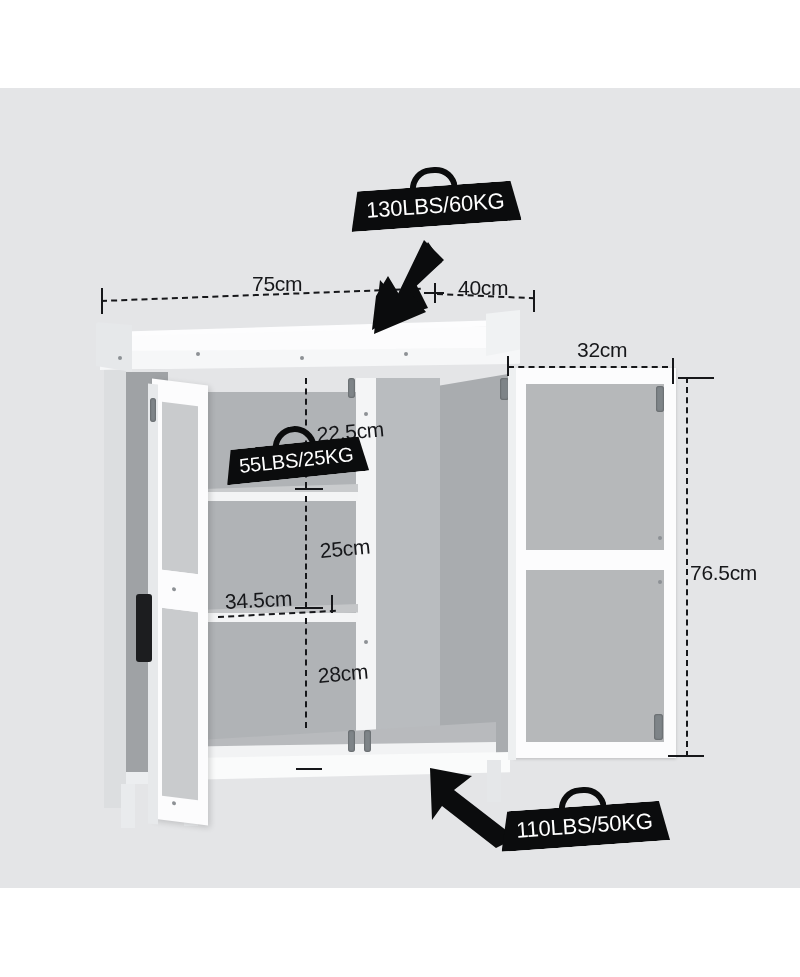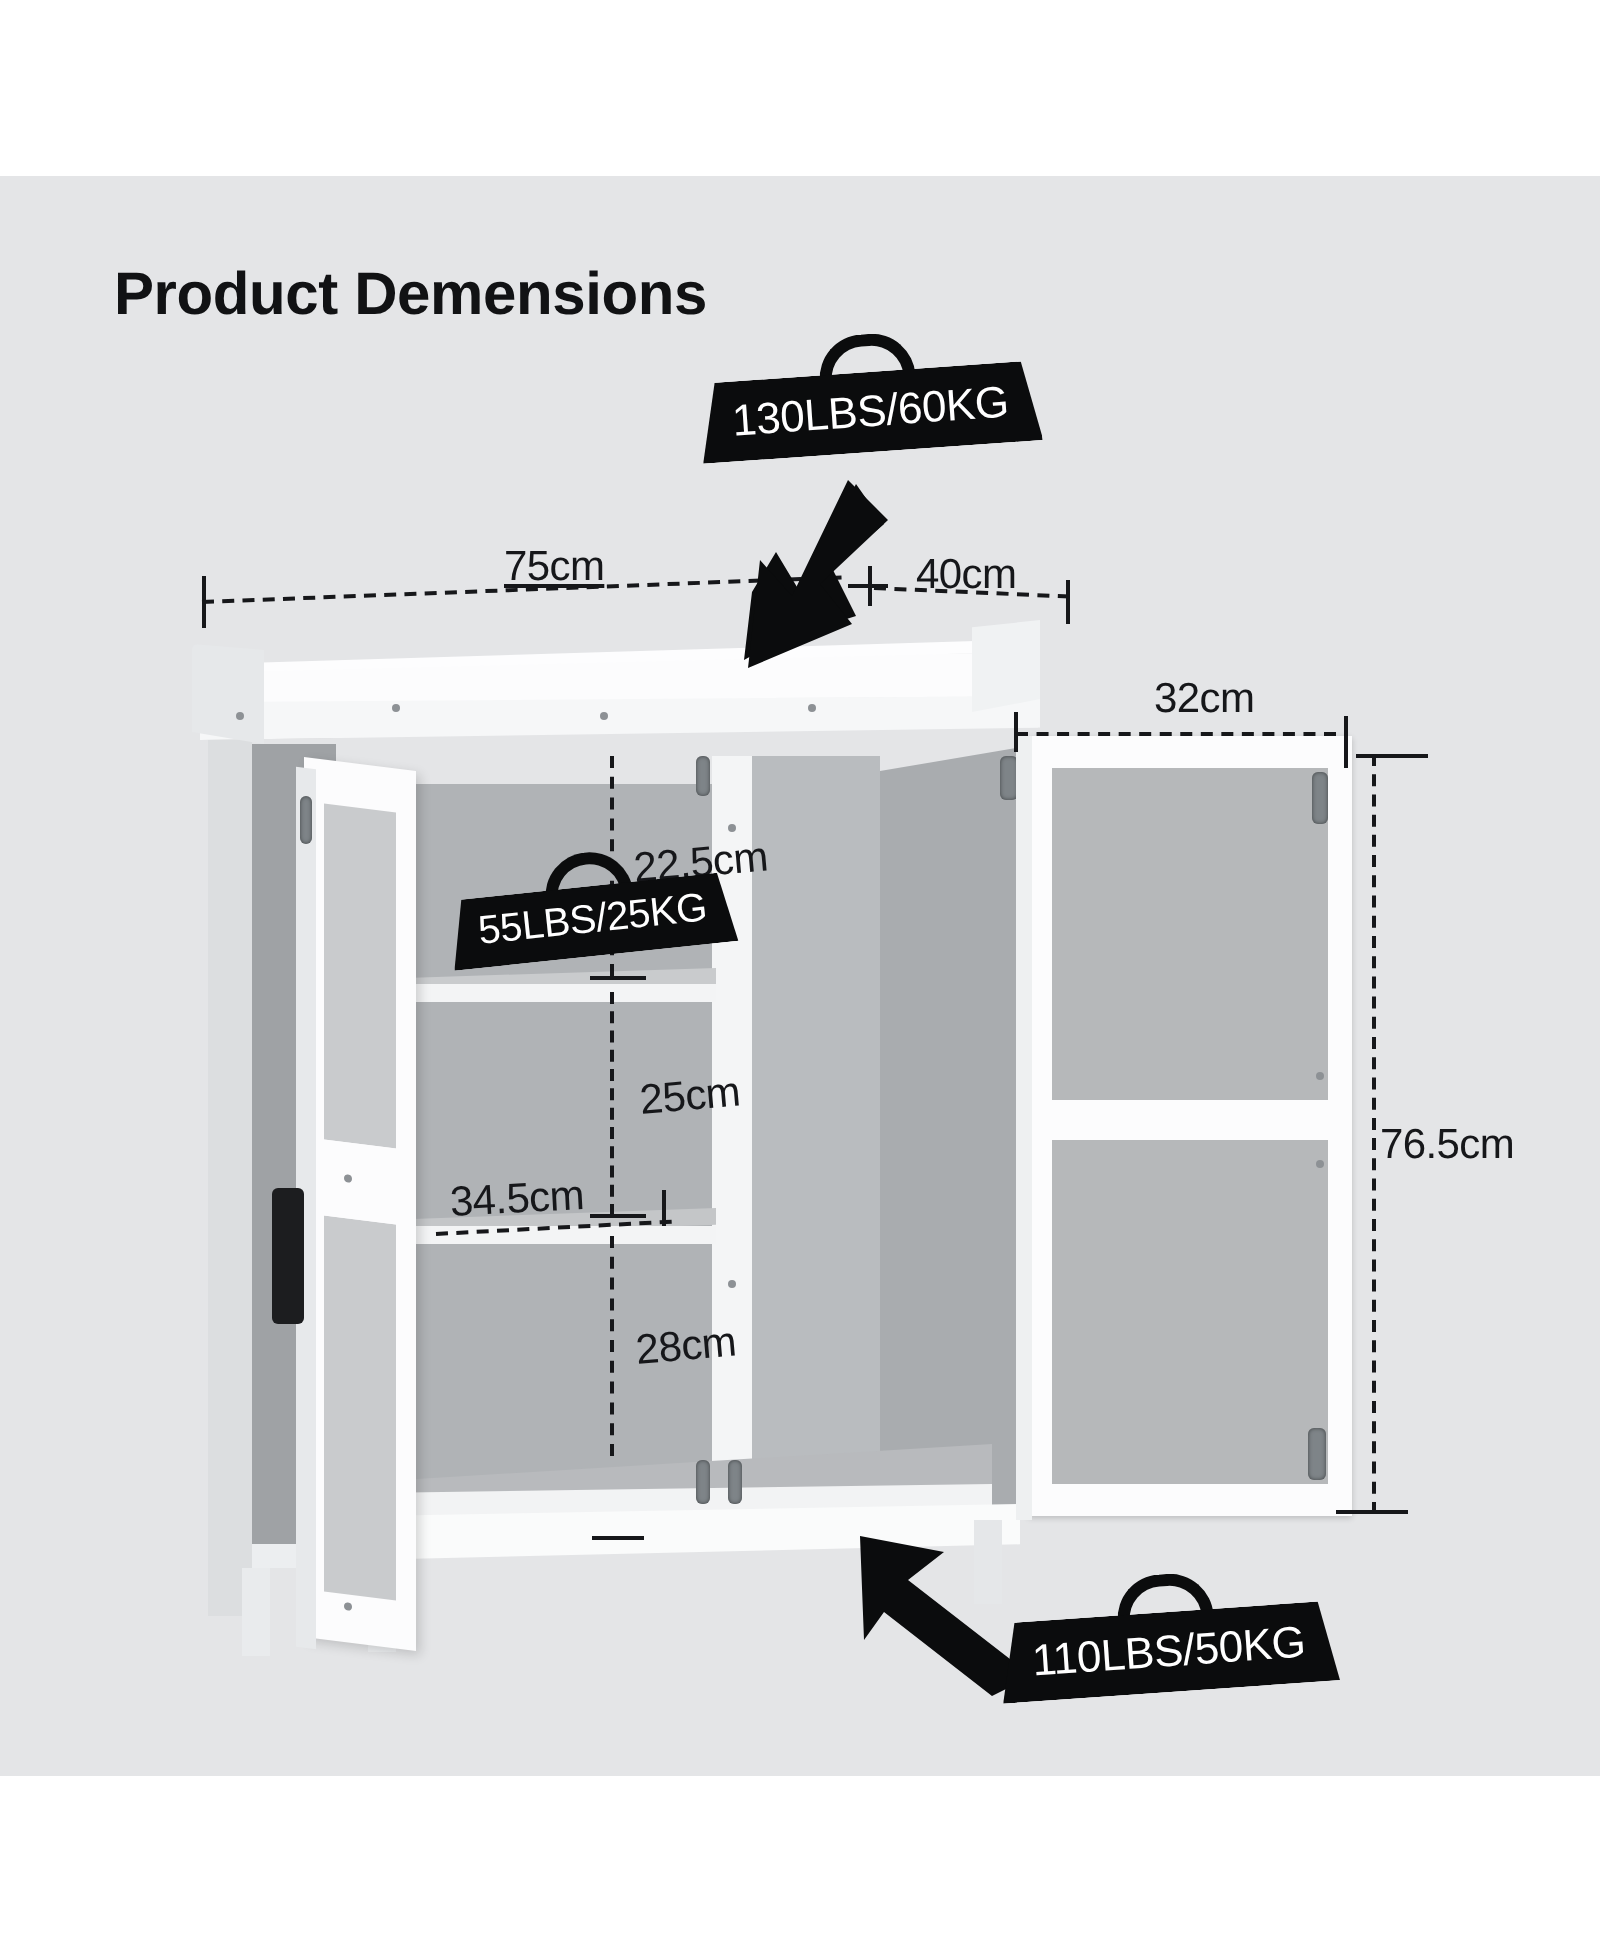--- a/index.html
+++ b/index.html
@@ -147,21 +147,20 @@
     position: absolute;
   }
 </style>
 </head>
 <body>
 
 <div id="page">
 
   <div class="bg-panel"></div>
 
-  <div class="title">Product Demensions</div>
 
   <div>
 
     <div class="cab white-wood" style="left:104px; top:338px; width:22px; height:470px; background:#dcdee0;"></div>
     <div class="cab gray-panel slats-h" style="left:126px; top:372px; width:42px; height:400px; background:#9fa2a5;"></div>
     <div class="cab white-wood" style="left:126px; top:772px; width:42px; height:12px; background:#eceef0;"></div>
     <div class="cab" style="left:121px; top:784px; width:14px; height:44px; background:#e9ebed;"></div>
 
     <div class="cab gray-panel slats-h" style="left:196px; top:392px; width:160px; height:355px; background:#b0b3b6;"></div>
 
@@ -230,21 +229,21 @@
       <div class="hinge" style="left:140px; top:346px; width:9px; height:26px;"></div>
       <div class="screw" style="left:144px; top:168px;"></div>
       <div class="screw" style="left:144px; top:212px;"></div>
     </div>
     <div class="cab" style="left:508px; top:368px; width:8px; height:392px; background:#eef0f1;"></div>
 
   </div>
 
   <div class="tick-v" style="left:101px; top:288px; height:26px;"></div>
   <div class="dash-h" style="left:101px; top:300px; width:320px; transform:rotate(-2.2deg); transform-origin:left center;"></div>
-  <div class="dim" style="left:252px; top:272px;text-decoration:underline;">75cm</div>
+  <div class="dim" style="left:252px; top:272px;">75cm</div>
 
   <div class="tick-v" style="left:434px; top:283px; height:20px;"></div>
   <div class="tick-h" style="left:424px; top:292px; width:20px;"></div>
 
   <div class="dash-h" style="left:437px; top:293px; width:98px; transform:rotate(2.5deg); transform-origin:left center;"></div>
   <div class="dim" style="left:458px; top:276px;">40cm</div>
   <div class="tick-v" style="left:533px; top:290px; height:22px;"></div>
 
   <div class="dash-h" style="left:508px; top:366px; width:160px;"></div>
   <div class="dim" style="left:577px; top:338px;">32cm</div>

